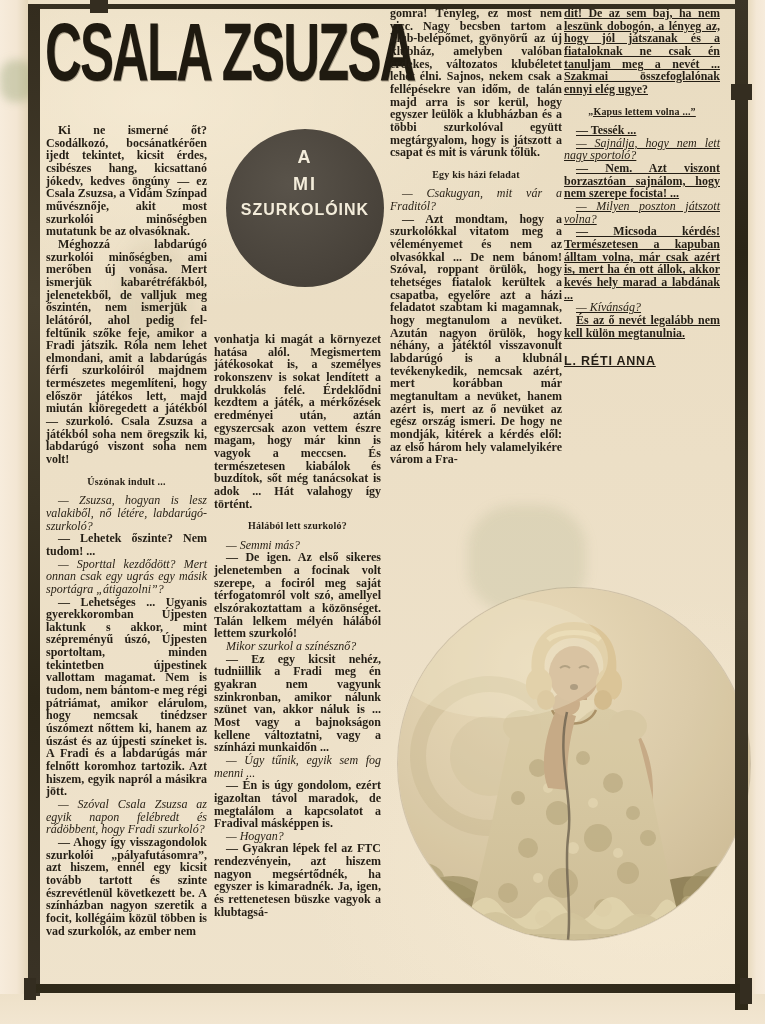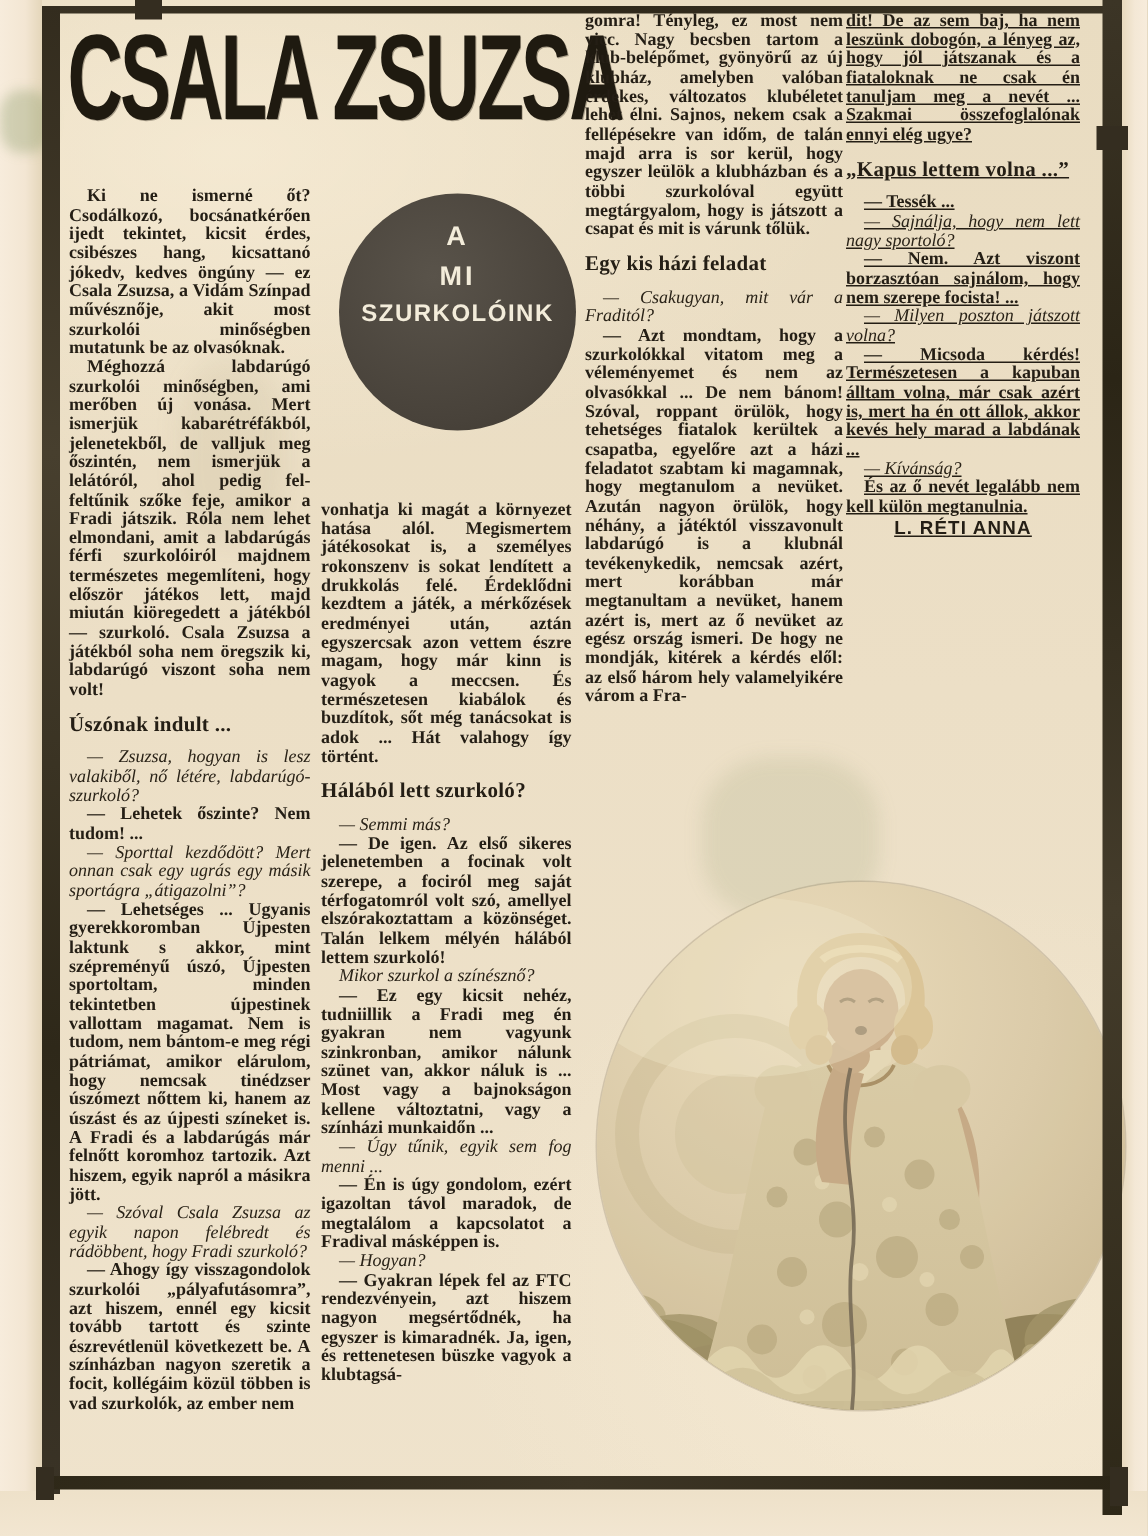--- a/index.html
+++ b/index.html
@@ -45,23 +45,23 @@
     padding-top:19px;box-sizing:border-box;gap:9px;}
   .badge span{font-family:"Liberation Sans", sans-serif;font-weight:bold;color:#f3ecda;
     font-size:18px;letter-spacing:2px;white-space:nowrap;line-height:1;}
   .badge span:last-child{font-size:16px;letter-spacing:1px;}
   
   .col{position:absolute;text-align:justify;font-size:12px;line-height:1.055;}
   .col p,.col h3{margin:0;}
   .col p{text-indent:12px;font-weight:bold;}
   .col p.cont{text-indent:0;}
   .col p.q{font-style:italic;font-weight:normal;color:#2a2318;}
-  .col h3.heading{font-weight:bold;font-size:14px;margin:11px 0 7px;letter-spacing:.2px;}
-  .col p.byline{text-align:center;font-family:"Liberation Sans", sans-serif;font-size:12.5px;
-    letter-spacing:.8px;margin-top:2px;text-indent:0;}
+  .col h3.heading{text-align:center;font-weight:bold;font-size:10px;margin:11px 0 7px;letter-spacing:.2px;}
+  .col p.byline{text-align:left;font-family:"Liberation Sans", sans-serif;font-size:12.5px;
+    letter-spacing:.8px;margin-top:16px;text-indent:0;}
   #col1{left:46px;top:124px;width:161px;height:856px;}
   #col2{left:214px;top:333px;width:167px;height:648px;}
   #col3{left:390px;top:7px;width:172px;height:600px;}
   #col4{left:564px;top:7px;width:156px;height:700px;text-decoration:underline;}
   
   .photo-wrap{position:absolute;left:398px;top:588px;width:352px;height:352px;border-radius:50%;
     overflow:hidden;box-shadow:0 0 0 1px rgba(120,105,75,.25), inset 0 0 30px rgba(120,100,60,.25);}
   
   .page-number{position:absolute;left:708px;top:1048px;font-family:Liberation Sans, sans-serif;
     font-weight:bold;font-size:15px;color:#241e12;}

